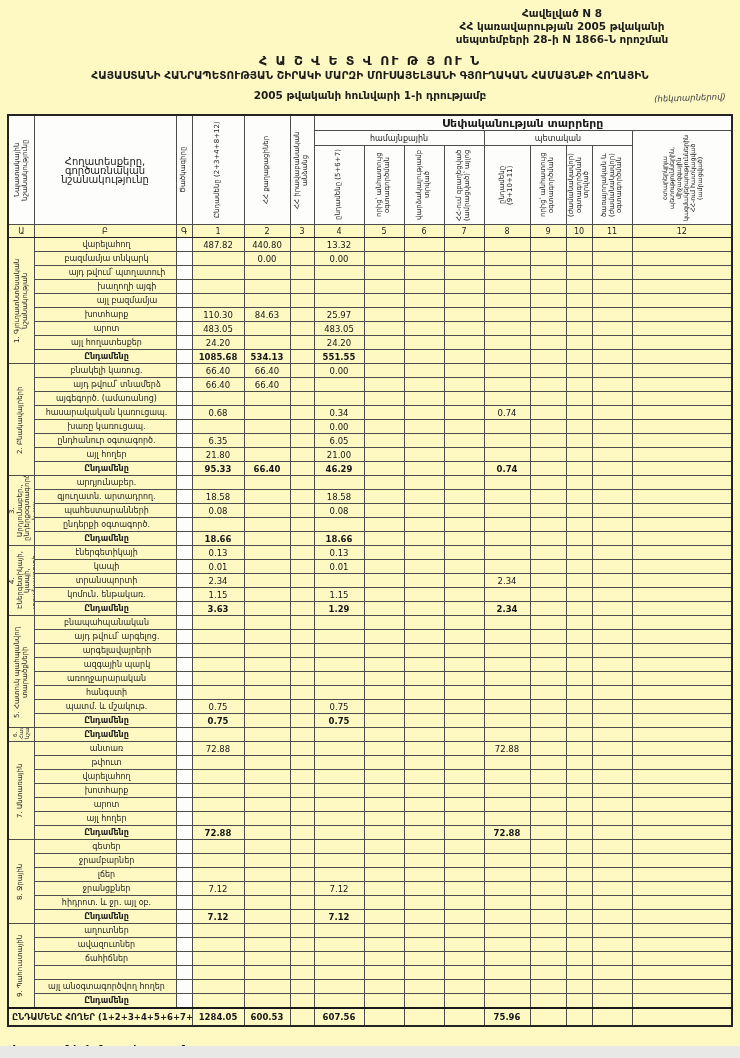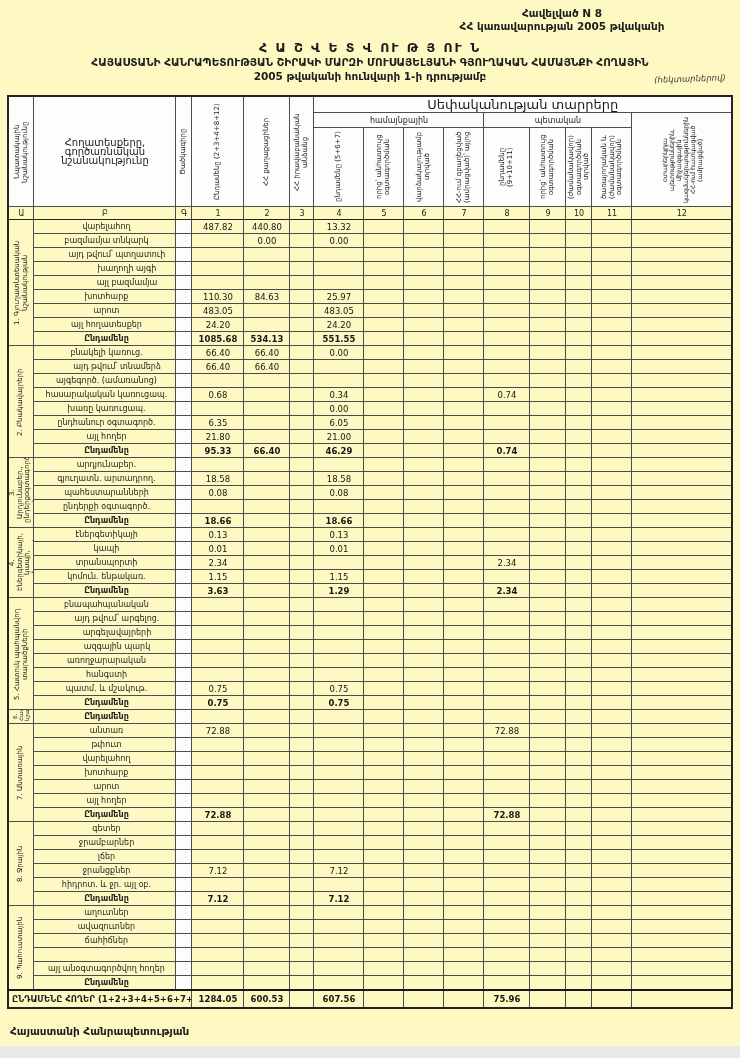--- a/index.html
+++ b/index.html
@@ -11,31 +11,31 @@
   
   .appendix{
     margin:7px 28px 0 auto;width:300px;text-align:center;
     font-size:10.5px;font-weight:bold;line-height:13px;
   }
   
   .title-block{text-align:center;margin-top:8px;line-height:13px;}
   .title-main{font-size:12.5px;font-weight:bold;letter-spacing:2px;}
   .title-l2{font-size:10.5px;font-weight:bold;margin-top:2px;}
   .title-l3{font-size:10.5px;font-weight:bold;margin-top:1px;}
-  .title-l4{font-size:10.5px;font-weight:bold;margin-top:1px;}
+  .title-l4{font-size:10.5px;font-weight:bold;margin-top:7px;}
   .units-note{
     text-align:right;margin:2px 14px -2px 0;font-size:8.5px;font-style:italic;
     color:#3a3a3a;transform:rotate(-2deg);
   }
   
   table{border-collapse:collapse;table-layout:fixed;width:724px;margin:2px auto 0 auto;}
   td,th{border:1px solid #4d4d4d;padding:0;overflow:hidden;vertical-align:middle;}
   table{border:2px solid #242424;}
   thead th{font-weight:normal;background:#fdfdfc;}
-  .hspan{font-size:13px;height:14px;font-weight:normal;}
+  .hspan{font-size:11px;height:14px;font-weight:bold;}
   .hsub{font-size:8px;height:14px;}
   .hrow3 th{height:78px;}
   .vtext{
     writing-mode:vertical-rl;transform:rotate(180deg);
     font-size:7px;line-height:7.6px;margin:0 auto;text-align:center;
     white-space:normal;color:#222;
   }
   .vt-head{height:72px;}
   .vt-tall{height:98px;}
   .landtypes-head{font-size:10px;line-height:9px;padding:0 4px;}
@@ -55,20 +55,21 @@
   .footer-left{font-size:10.5px;font-weight:bold;line-height:13px;}
 </style>
 </head>
 <body>
 
 <div class="page">
 
   <div class="appendix">
     <div>Հավելված N 8</div>
     <div>ՀՀ կառավարության 2005 թվականի</div>
+    <div>սեպտեմբերի 28-ի N 1866-Ն որոշման</div>
   </div>
 
   <div class="title-block">
     <div class="title-main">Հ Ա Շ Վ Ե Տ Վ ՈՒ Թ Յ ՈՒ Ն</div>
     <div class="title-l2">ՀԱՅԱՍՏԱՆԻ ՀԱՆՐԱՊԵՏՈՒԹՅԱՆ ՇԻՐԱԿԻ ՄԱՐԶԻ ՄՈՒՍԱՅԵԼՅԱՆԻ ԳՅՈՒՂԱԿԱՆ ՀԱՄԱՅՆՔԻ ՀՈՂԱՅԻՆ</div>
     <div class="title-l4">2005 թվականի հունվարի 1-ի դրությամբ</div>
   </div>
 
   <div class="units-note">(հեկտարներով)</div>
 

